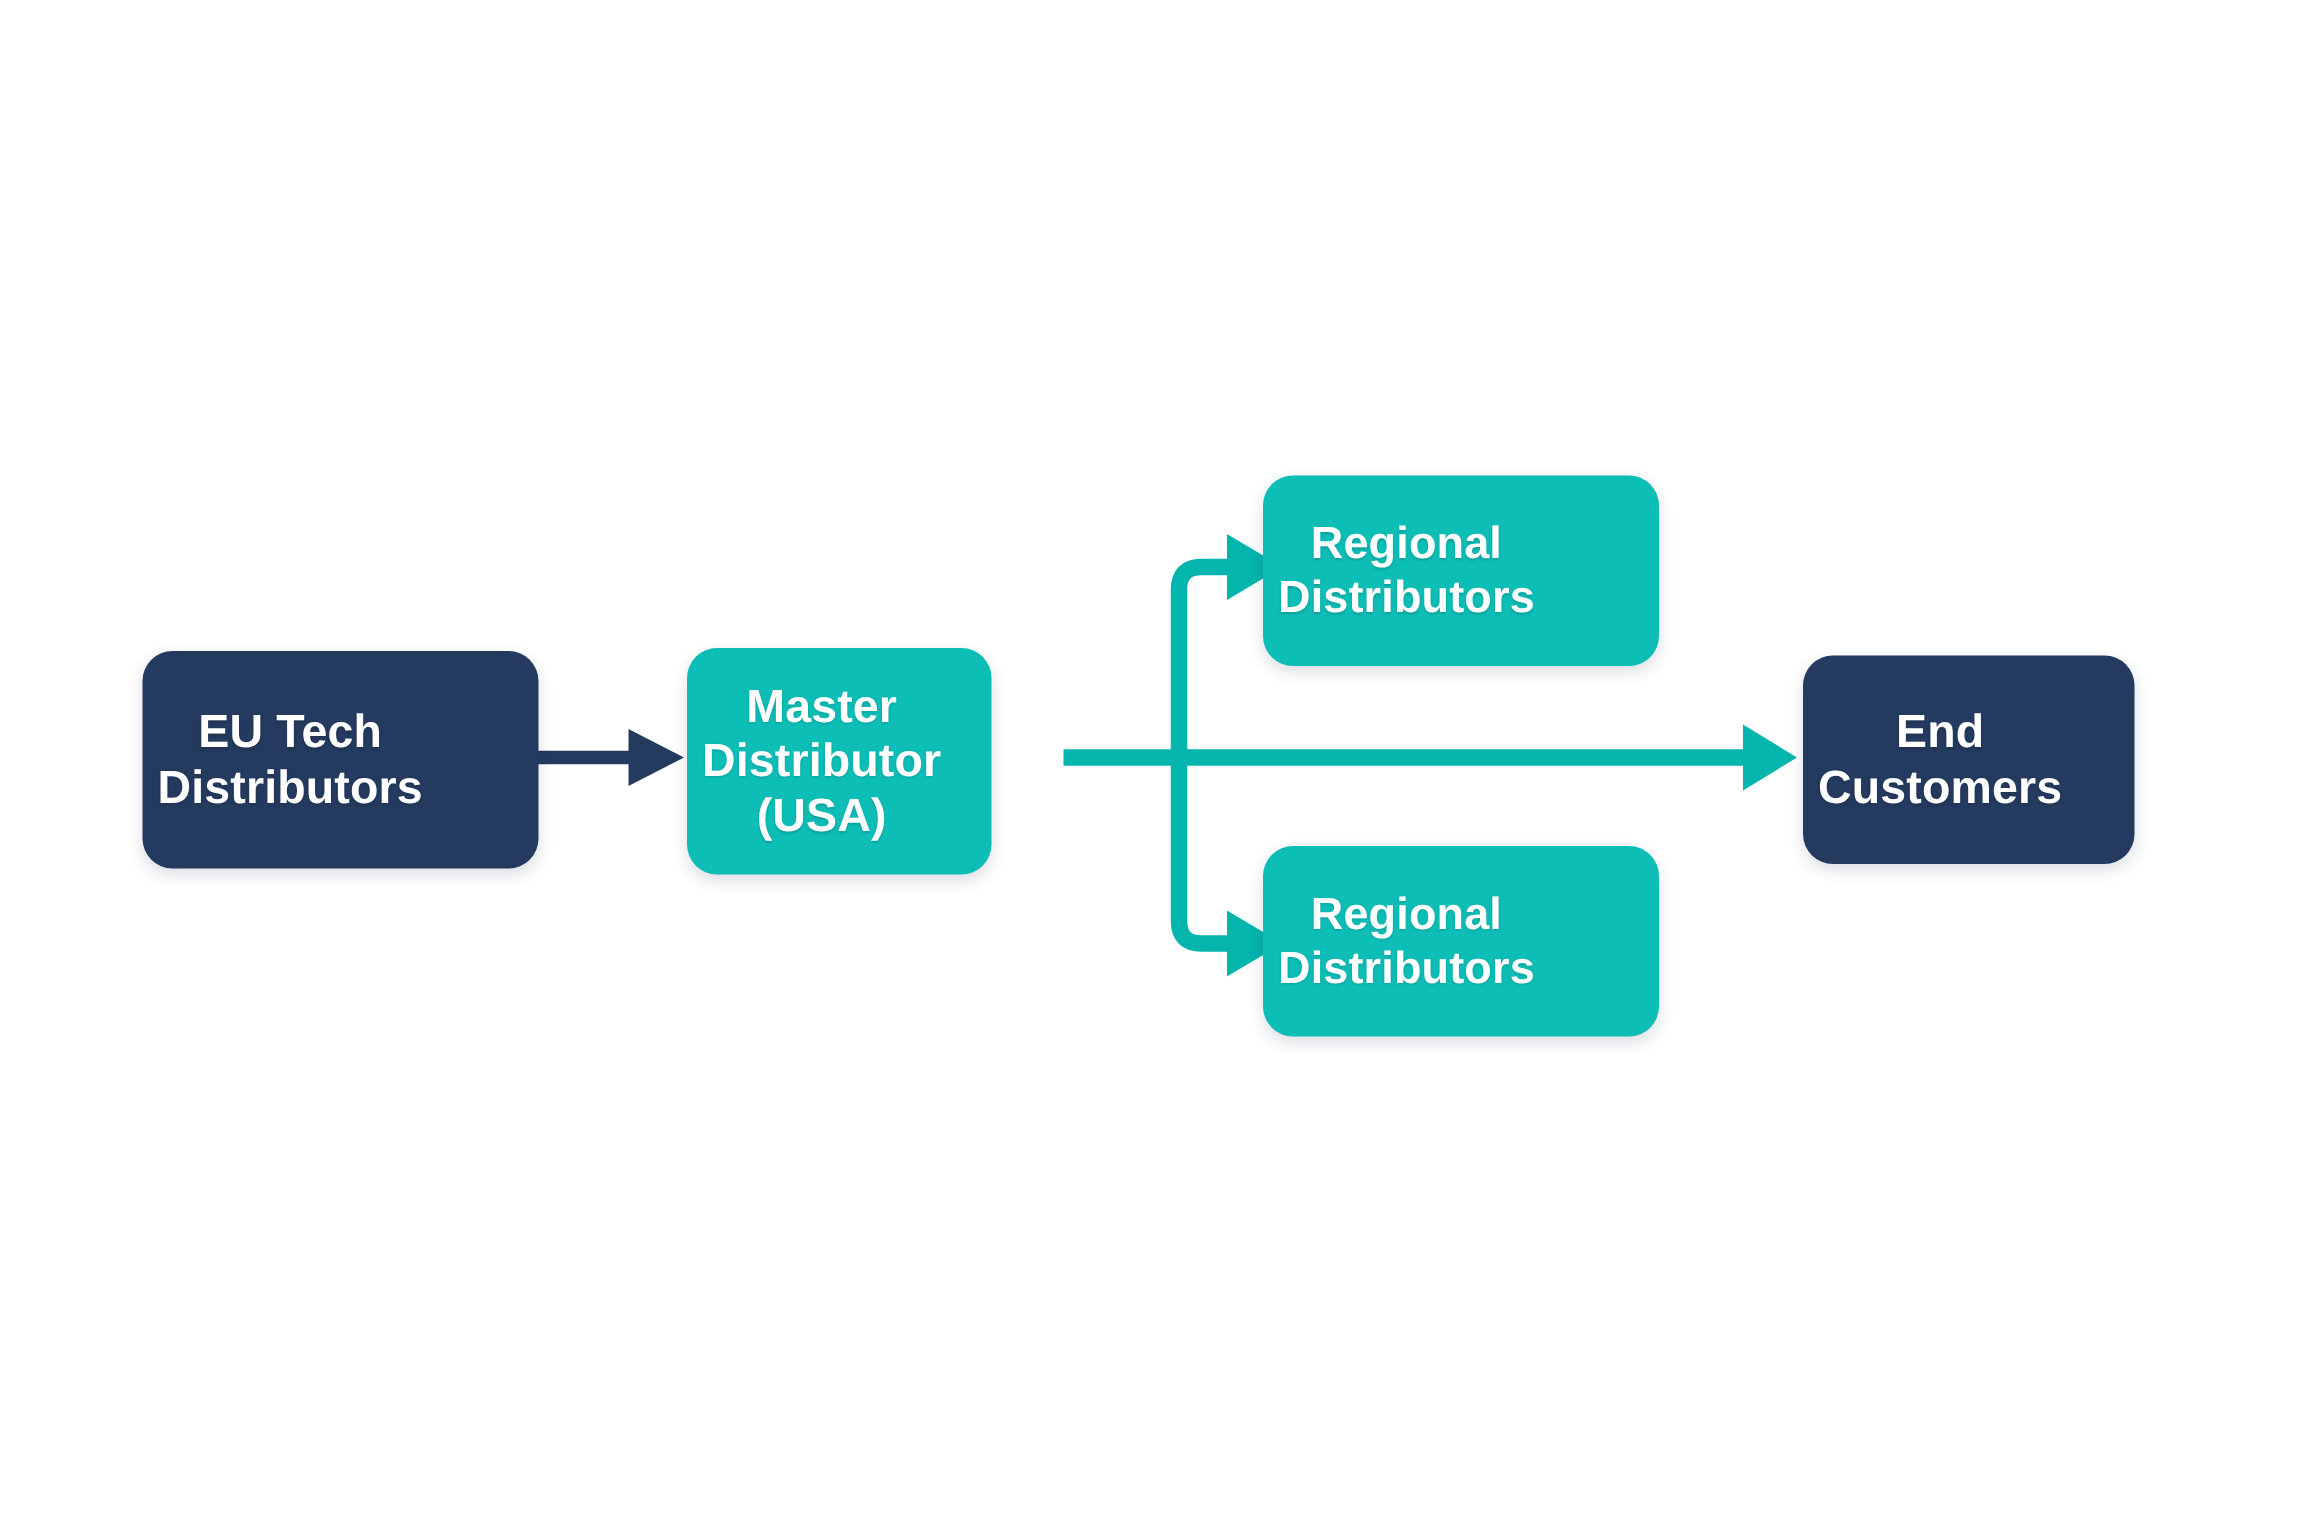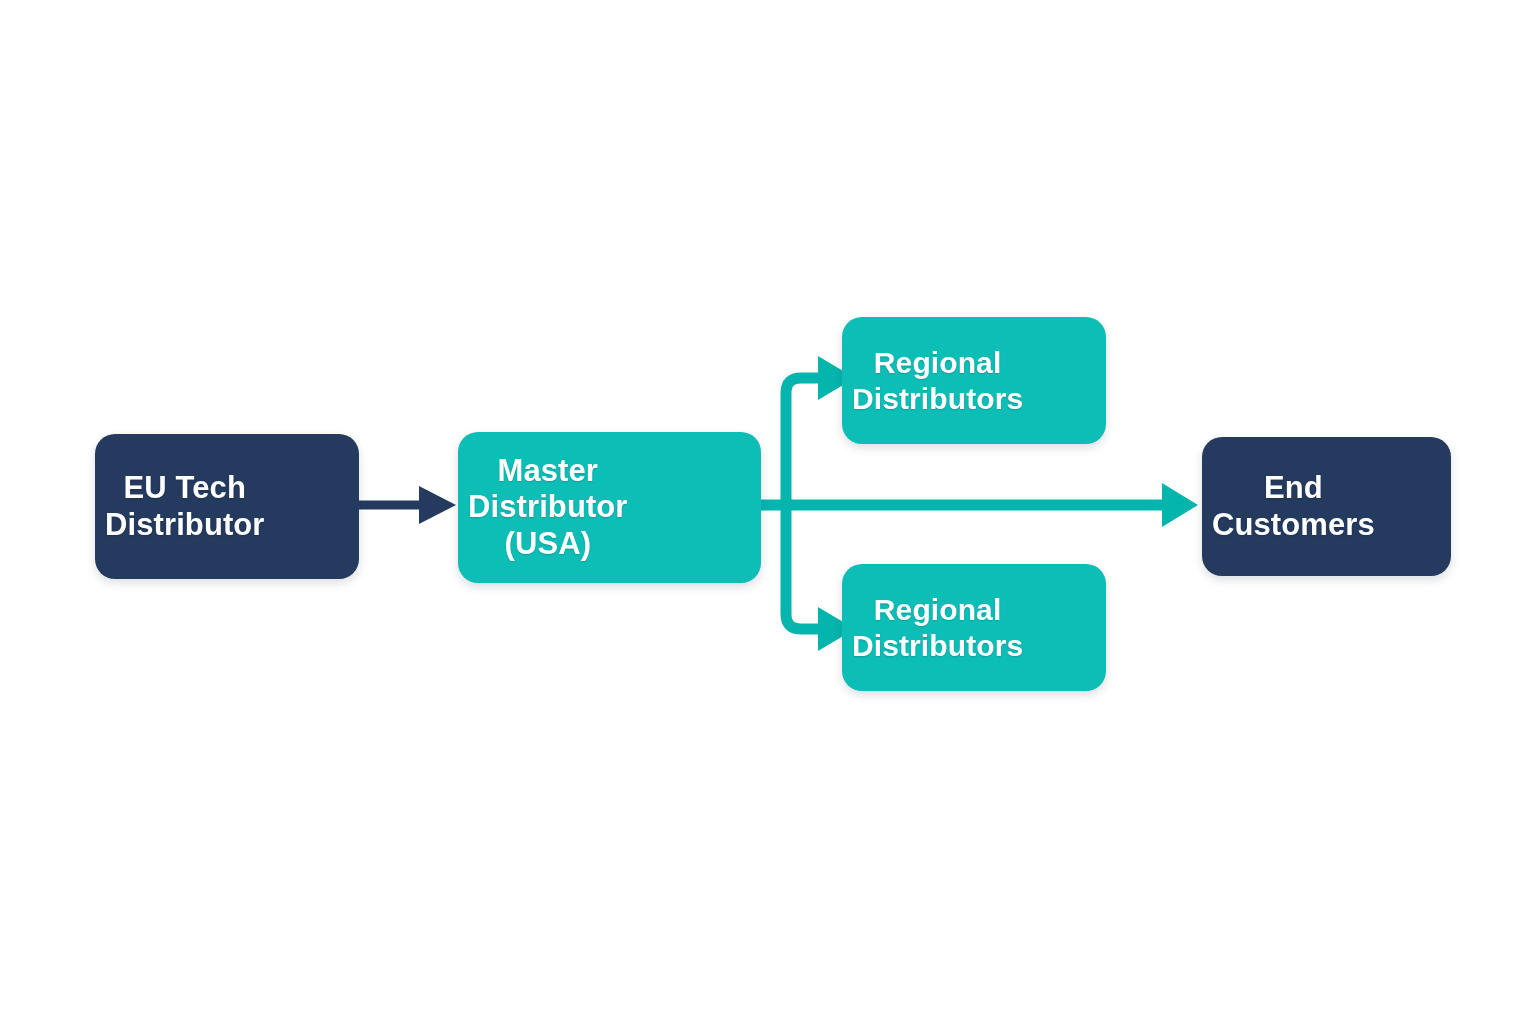--- a/index.html
+++ b/index.html
@@ -41,24 +41,24 @@
     color: #ffffff;
     font-weight: bold;
     line-height: 1.18;
     letter-spacing: 0.1px;
     white-space: pre-line;
     text-shadow: 0 1px 2px rgba(0,0,0,0.17);
     padding: 0 10px;
   }
   
   #node-manufacturer { left: 95px;   top: 434px; width: 264px; height: 145px; }
-  #node-master       { left: 458px;  top: 432px; width: 303px; height: 151px; }
+  #node-master       { left: 458px;  top: 432px; width: 203px; height: 151px; }
   #node-regional-1   { left: 842px;  top: 317px; width: 264px; height: 127px; }
   #node-regional-2   { left: 842px;  top: 564px; width: 264px; height: 127px; }
-  #node-end          { left: 1202px; top: 437px; width: 249px; height: 139px; }
+  #node-end          { left: 1202px; top: 437px; width: 221px; height: 139px; }
 
   #node-manufacturer .node-label { font-size: 31px; }
   #node-master .node-label       { font-size: 31px; }
   #node-regional-1 .node-label   { font-size: 30px; }
   #node-regional-2 .node-label   { font-size: 30px; }
   #node-end .node-label          { font-size: 31px; }
 </style>
 </head>
 <body>
 
@@ -82,21 +82,21 @@
     </g>
 
     <g>
       <path d="M 786,505 L 786,614 Q 786,629 801,629 L 822,629" fill="none" stroke="#04B5AE" stroke-width="11" stroke-linecap="butt" stroke-linejoin="round"></path>
       <polygon points="818,607 855,629 818,651" fill="#04B5AE"></polygon>
     </g>
   </svg>
 
   <div class="node-box" id="node-manufacturer" style="background:#243A5E;">
     <span class="node-label">EU Tech
-Distributor</span>
+Distributors</span>
   </div>
 
   <div class="node-box" id="node-master" style="background:#0DBEB7;">
     <span class="node-label">Master
 Distributor
 (USA)</span>
   </div>
 
   <div class="node-box" id="node-regional-1" style="background:#0DBEB7;">
     <span class="node-label">Regional

